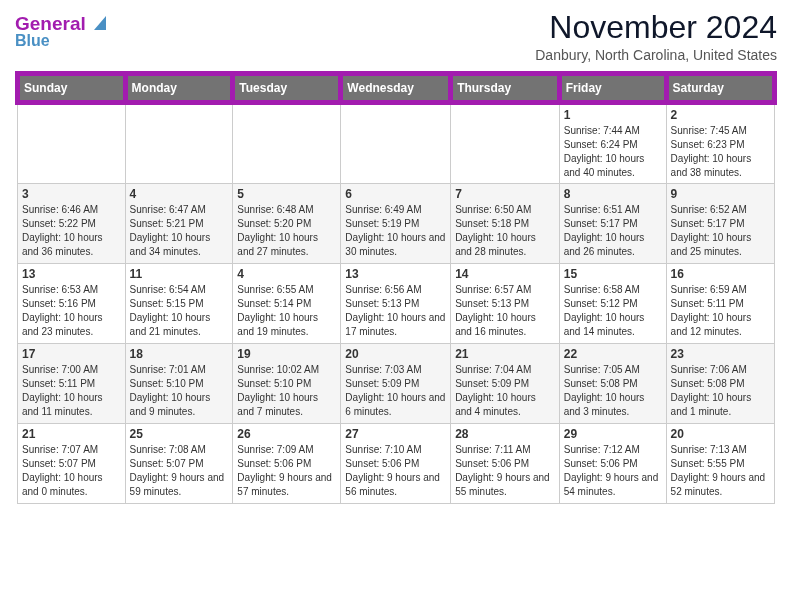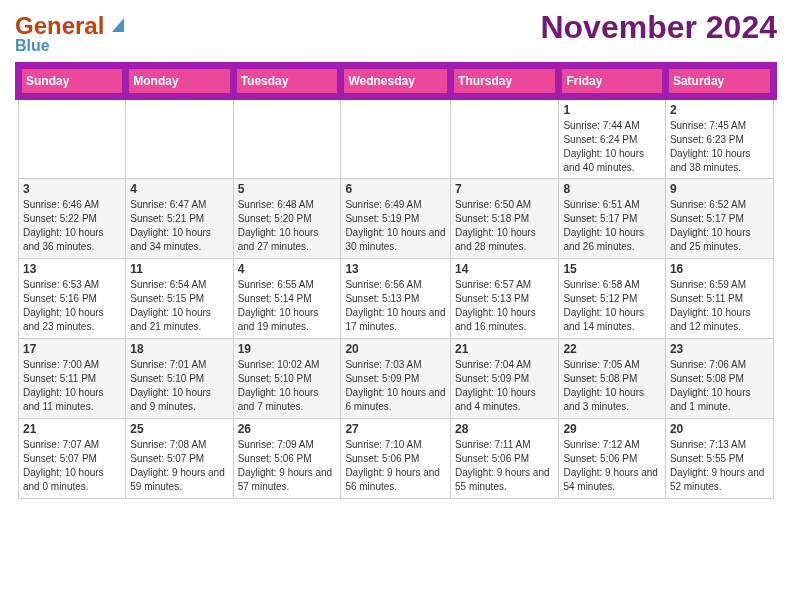--- a/index.html
+++ b/index.html
@@ -16,62 +16,62 @@
       align-items: flex-start;
       margin-bottom: 8px;
     }
     .logo {
       display: flex;
       flex-direction: column;
       align-items: flex-start;
       padding-top: 4px;
     }
     .logo-general {
-      font-size: 24px;
+      font-size: 19px;
       font-weight: bold;
-      color: #c2410c;
+      color: #a21caf;
       line-height: 1;
     }
     .logo-blue {
       font-size: 16px;
       font-weight: bold;
       color: #4a90c4;
       line-height: 1;
     }
     .logo-row {
       display: flex;
       align-items: center;
     }
     .title-block {
       text-align: right;
     }
     .month-title {
       font-size: 32px;
-      font-weight: bold;
-      color: #701a75;
+      font-weight: normal;
+      color: #0f172a;
       line-height: 1.1;
     }
     .location-title {
       font-size: 14px;
       color: #555;
       margin-top: 2px;
     }
     .calendar {
       width: 100%;
       border-collapse: collapse;
       font-size: 11px;
     }
     .calendar th {
-      background: #ec4899;
+      background: #737373;
       color: #fff;
       padding: 5px 4px;
       text-align: left;
       font-size: 12px;
       font-weight: bold;
-      border: 7px solid #a21caf;
+      border: 5px solid #a21caf;
     }
     .calendar td {
       border: 1px solid #ccc;
       vertical-align: top;
       padding: 3px 4px;
       width: 113px;
       height: 80px;
       background: #fff;
     }
     .calendar tr:nth-child(even) td {
@@ -101,20 +101,21 @@
     <div class="logo-row">
       <span class="logo-general">General</span>
       <svg width="18" height="14" viewBox="0 0 18 14" style="margin-left:2px; margin-top:-2px;">
         <polygon points="6,14 18,0 18,14" fill="#4a90c4"></polygon>
       </svg>
     </div>
     <span class="logo-blue">Blue</span>
   </div>
   <div class="title-block">
     <div class="month-title">November 2024</div>
+    <div class="location-title">Danbury, North Carolina, United States</div>
   </div>
 </div>
 
 <table class="calendar">
   <thead>
     <tr>
     <th>Sunday</th>
         <th>Monday</th>
         <th>Tuesday</th>
         <th>Wednesday</th>

